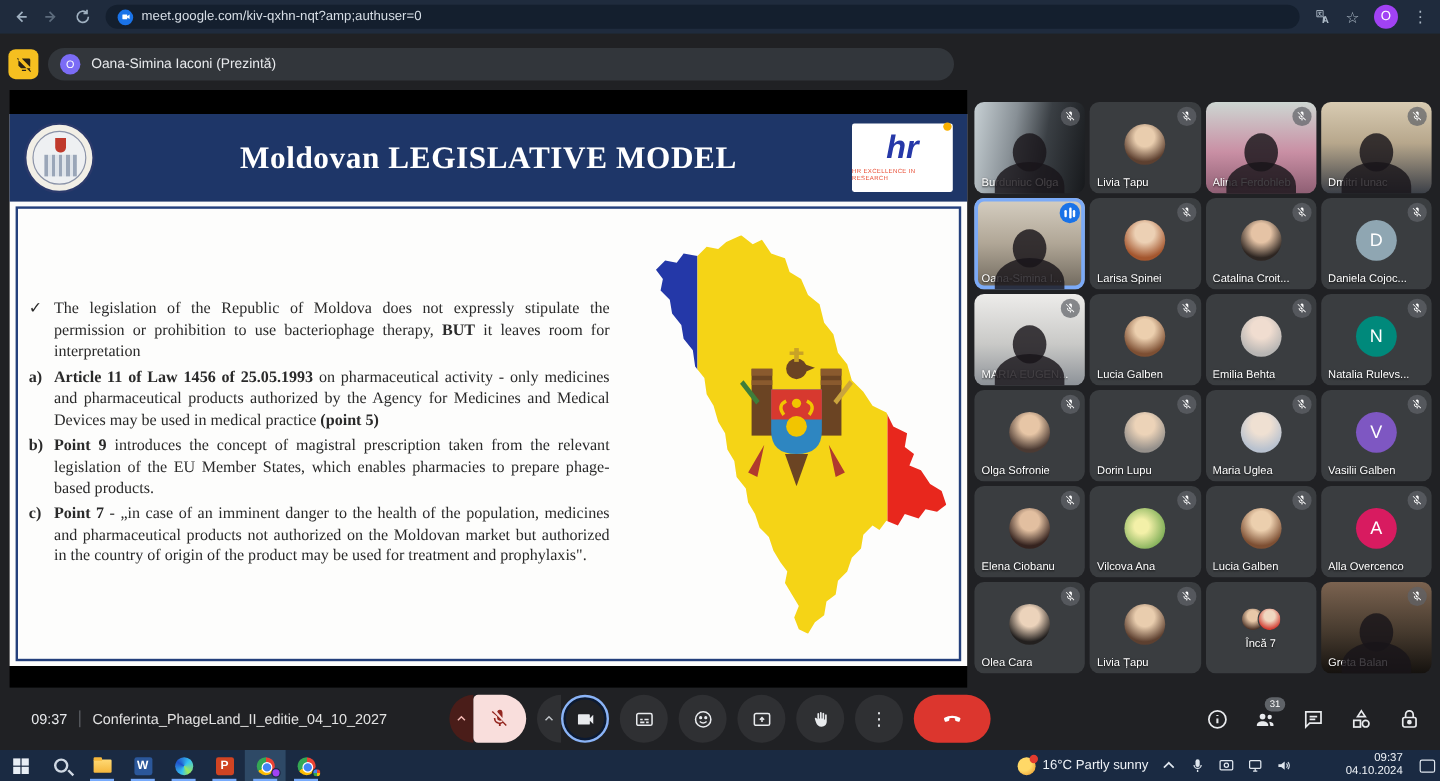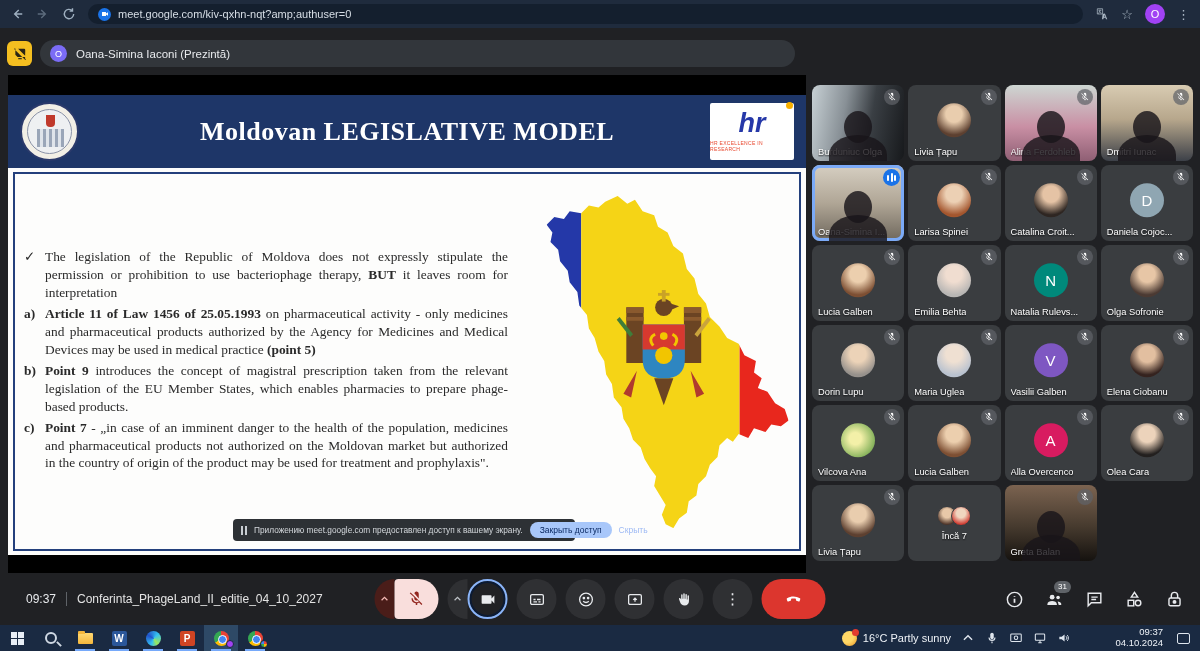--- a/index.html
+++ b/index.html
@@ -183,21 +183,21 @@
   #edge-ic { width:15px; height:15px; border-radius:50%;
     background:conic-gradient(from 200deg,#35c1f1,#2052cb,#35c1f1,#9ae95c 85%,#35c1f1); }
   .chrome-ic { width:15px; height:15px; border-radius:50%;
     background:conic-gradient(#ea4335 0 33%,#fbbc05 33% 66%,#34a853 66% 100%); position:relative; }
   .chrome-ic::before { content:""; position:absolute; left:4px; top:4px; width:7px; height:7px;
     border-radius:50%; background:#4285f4; border:1px solid #fff; }
   .badge-dot { position:absolute; right:4px; bottom:3px; width:8px; height:8px; border-radius:50%;
     border:1px solid #1a2a42; }
   #badge1 { background:#a142f4; }
   #badge2 { background:conic-gradient(#ea4335 0 25%,#fbbc05 25% 50%,#34a853 50% 75%,#4285f4 75%); }
-  #tray { margin-left:auto; display:flex; align-items:center; gap:10px; padding-right:10px; height:26px; }
+  #tray { margin-left:auto; display:flex; align-items:center; gap:10px; padding-right:4px; height:26px; }
   #weather { display:flex; align-items:center; gap:6px; }
   #weather-ic { width:15px; height:15px; border-radius:50%;
     background:radial-gradient(circle at 35% 35%,#ffd867 45%,#f0a93a 80%); position:relative; }
   #weather-ic::after { content:""; position:absolute; right:-2px; top:-2px; width:7px; height:7px;
     border-radius:50%; background:#e23b2e; }
   #weather-text { font-size:11px; color:#eef2f7; }
   .tray-ic { width:14px; height:14px; color:#dfe6ee; }
   .tray-ic svg { width:14px; height:14px; }
   #lang-label { font-size:11px; color:#eef2f7;margin-top:43px; }
   #clock-block { text-align:right; font-size:9.5px; line-height:1.15; color:#eef2f7; }
@@ -307,29 +307,20 @@
             <path d="M134 140h44v26h-44z" fill="#d7392f"></path>
             <circle cx="156" cy="172" r="9" fill="#f2c500"></circle>
             <path d="M145 162q-6-8 2-12M167 162q6-8-2-12" stroke="#f2c500" stroke-width="3" fill="none"></path>
             <circle cx="156" cy="152" r="4" fill="#f2c500"></circle>
             <path d="M188 150l14-18 3 3-14 18z" fill="#caa43c"></path>
             <path d="M124 150l-14-18-3 3 14 18z" fill="#3f7d3a"></path>
           </g>
         </svg>
       </div>
     </div>
-    <div id="share-notice">
-      <span id="pause-ic">
-          <i></i>
-          <i></i>
-        </span>
-      <span id="notice-text">Приложению meet.google.com предоставлен доступ к вашему экрану.</span>
-      <button id="stop-share-btn">Закрыть доступ</button>
-      <button id="hide-notice-btn">Скрыть</button>
-    </div>
   </div>
 
   <div id="tiles">
       <div class="tile video bg1">
         <span class="mic-chip">
           <svg viewBox="0 0 24 24" fill="currentColor">
             <path d="M15 11.2V5a3 3 0 0 0-5.9-.8zM9 9.5V11a3 3 0 0 0 4.7 2.5l1.5 1.5A5 5 0 0 1 7 11H5.3a6.8 6.8 0 0 0 5.7 6.7V20h2v-2.3c.9-.1 1.7-.4 2.4-.9l3.2 3.2 1.2-1.2L4.2 3.2 3 4.4z"></path>
           </svg>
         </span>
         <span class="tname">Burduniuc Olga</span>
@@ -386,20 +377,28 @@
         <span class="tname">Catalina Croit...</span>
       </div>
       <div class="tile">
         <span class="pav letter-av" style="background: rgb(143, 166, 178);">D</span>
         <span class="mic-chip">
           <svg viewBox="0 0 24 24" fill="currentColor">
             <path d="M15 11.2V5a3 3 0 0 0-5.9-.8zM9 9.5V11a3 3 0 0 0 4.7 2.5l1.5 1.5A5 5 0 0 1 7 11H5.3a6.8 6.8 0 0 0 5.7 6.7V20h2v-2.3c.9-.1 1.7-.4 2.4-.9l3.2 3.2 1.2-1.2L4.2 3.2 3 4.4z"></path>
           </svg>
         </span>
         <span class="tname">Daniela Cojoc...</span>
+      </div>
+      <div class="tile video bg5">
+        <span class="mic-chip">
+          <svg viewBox="0 0 24 24" fill="currentColor">
+            <path d="M15 11.2V5a3 3 0 0 0-5.9-.8zM9 9.5V11a3 3 0 0 0 4.7 2.5l1.5 1.5A5 5 0 0 1 7 11H5.3a6.8 6.8 0 0 0 5.7 6.7V20h2v-2.3c.9-.1 1.7-.4 2.4-.9l3.2 3.2 1.2-1.2L4.2 3.2 3 4.4z"></path>
+          </svg>
+        </span>
+        <span class="tname">MARIA EUGEN...</span>
       </div>
       <div class="tile">
         <span class="pav ph4"></span>
         <span class="mic-chip">
           <svg viewBox="0 0 24 24" fill="currentColor">
             <path d="M15 11.2V5a3 3 0 0 0-5.9-.8zM9 9.5V11a3 3 0 0 0 4.7 2.5l1.5 1.5A5 5 0 0 1 7 11H5.3a6.8 6.8 0 0 0 5.7 6.7V20h2v-2.3c.9-.1 1.7-.4 2.4-.9l3.2 3.2 1.2-1.2L4.2 3.2 3 4.4z"></path>
           </svg>
         </span>
         <span class="tname">Lucia Galben</span>
       </div>

